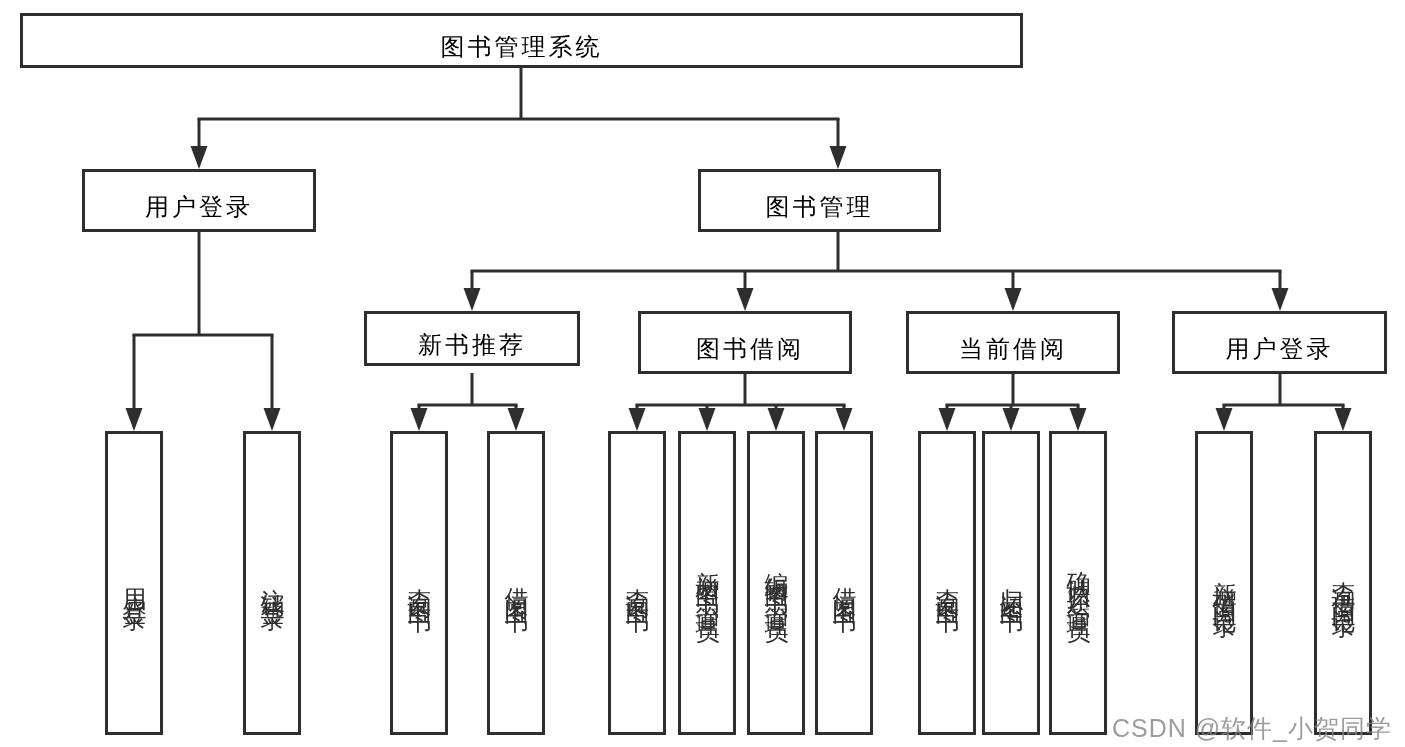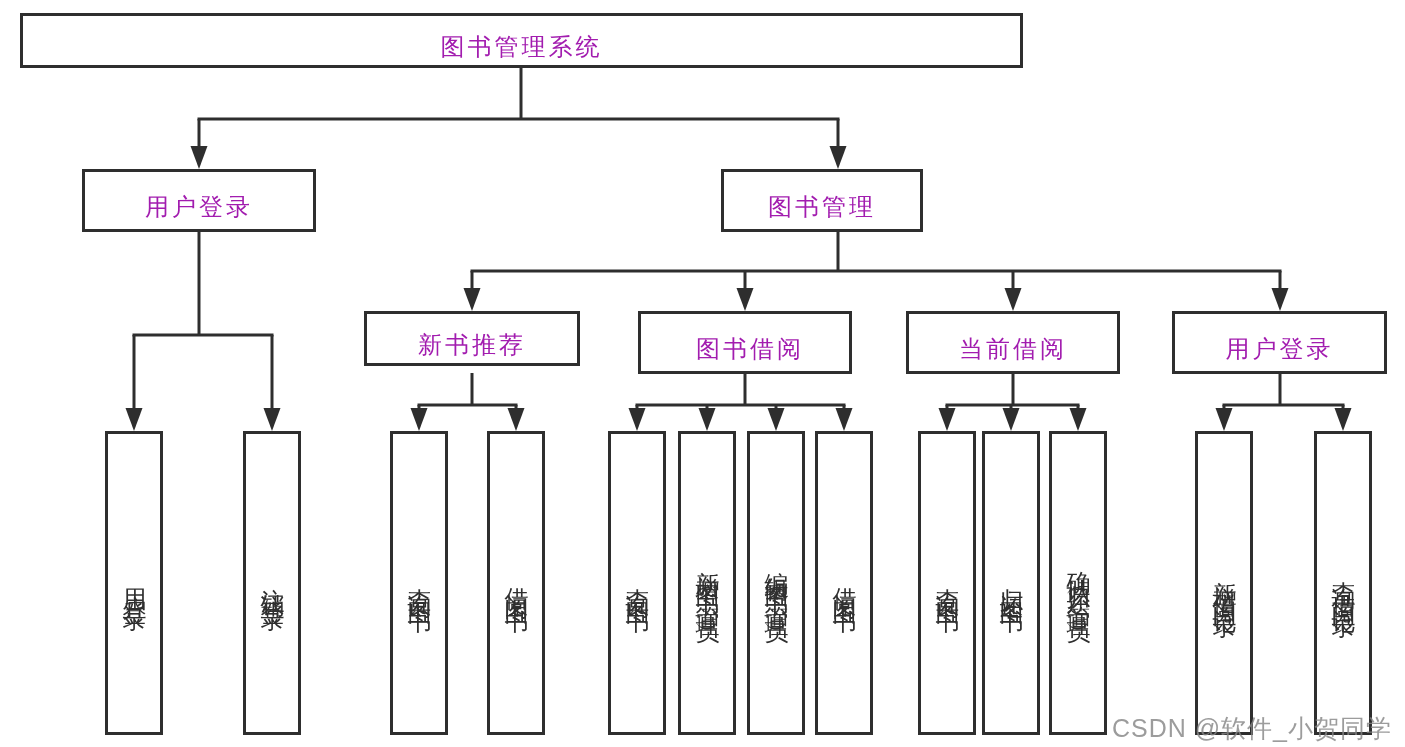--- a/index.html
+++ b/index.html
@@ -24,21 +24,21 @@
     border: 3px solid #2e2e2e;
     display: flex;
     align-items: center;
     justify-content: center;
     z-index: 2;
     color: #2f2f2f;
   }
   .hlabel {
     font-size: 24px;
     letter-spacing: 3px;
-    color: #a21caf;
+    color: #000000;
     white-space: nowrap;
     margin-top: 12px;
   }
   .vlabel {
     writing-mode: vertical-rl;
     text-orientation: mixed;
     font-size: 24px;
     line-height: 1.2;
     letter-spacing: 7px;
     color: #2f2f2f;
@@ -125,21 +125,21 @@
     </g>
   </svg>
 
   <div class="node" style="left:20px; top:13px; width:1003px; height:55px;">
     <span class="hlabel">图书管理系统</span>
   </div>
 
   <div class="node" style="left:82px; top:169px; width:234px; height:63px;">
     <span class="hlabel">用户登录</span>
   </div>
-  <div class="node" style="left:721px; top:169px; width:202px; height:63px;">
+  <div class="node" style="left:698px; top:169px; width:243px; height:63px;">
     <span class="hlabel">图书管理</span>
   </div>
 
   <div class="node" style="left:364px; top:311px; width:216px; height:55px;">
     <span class="hlabel">新书推荐</span>
   </div>
   <div class="node" style="left:638px; top:311px; width:214px; height:63px;padding-left:10px;">
     <span class="hlabel">图书借阅</span>
   </div>
   <div class="node" style="left:906px; top:311px; width:214px; height:63px;">

